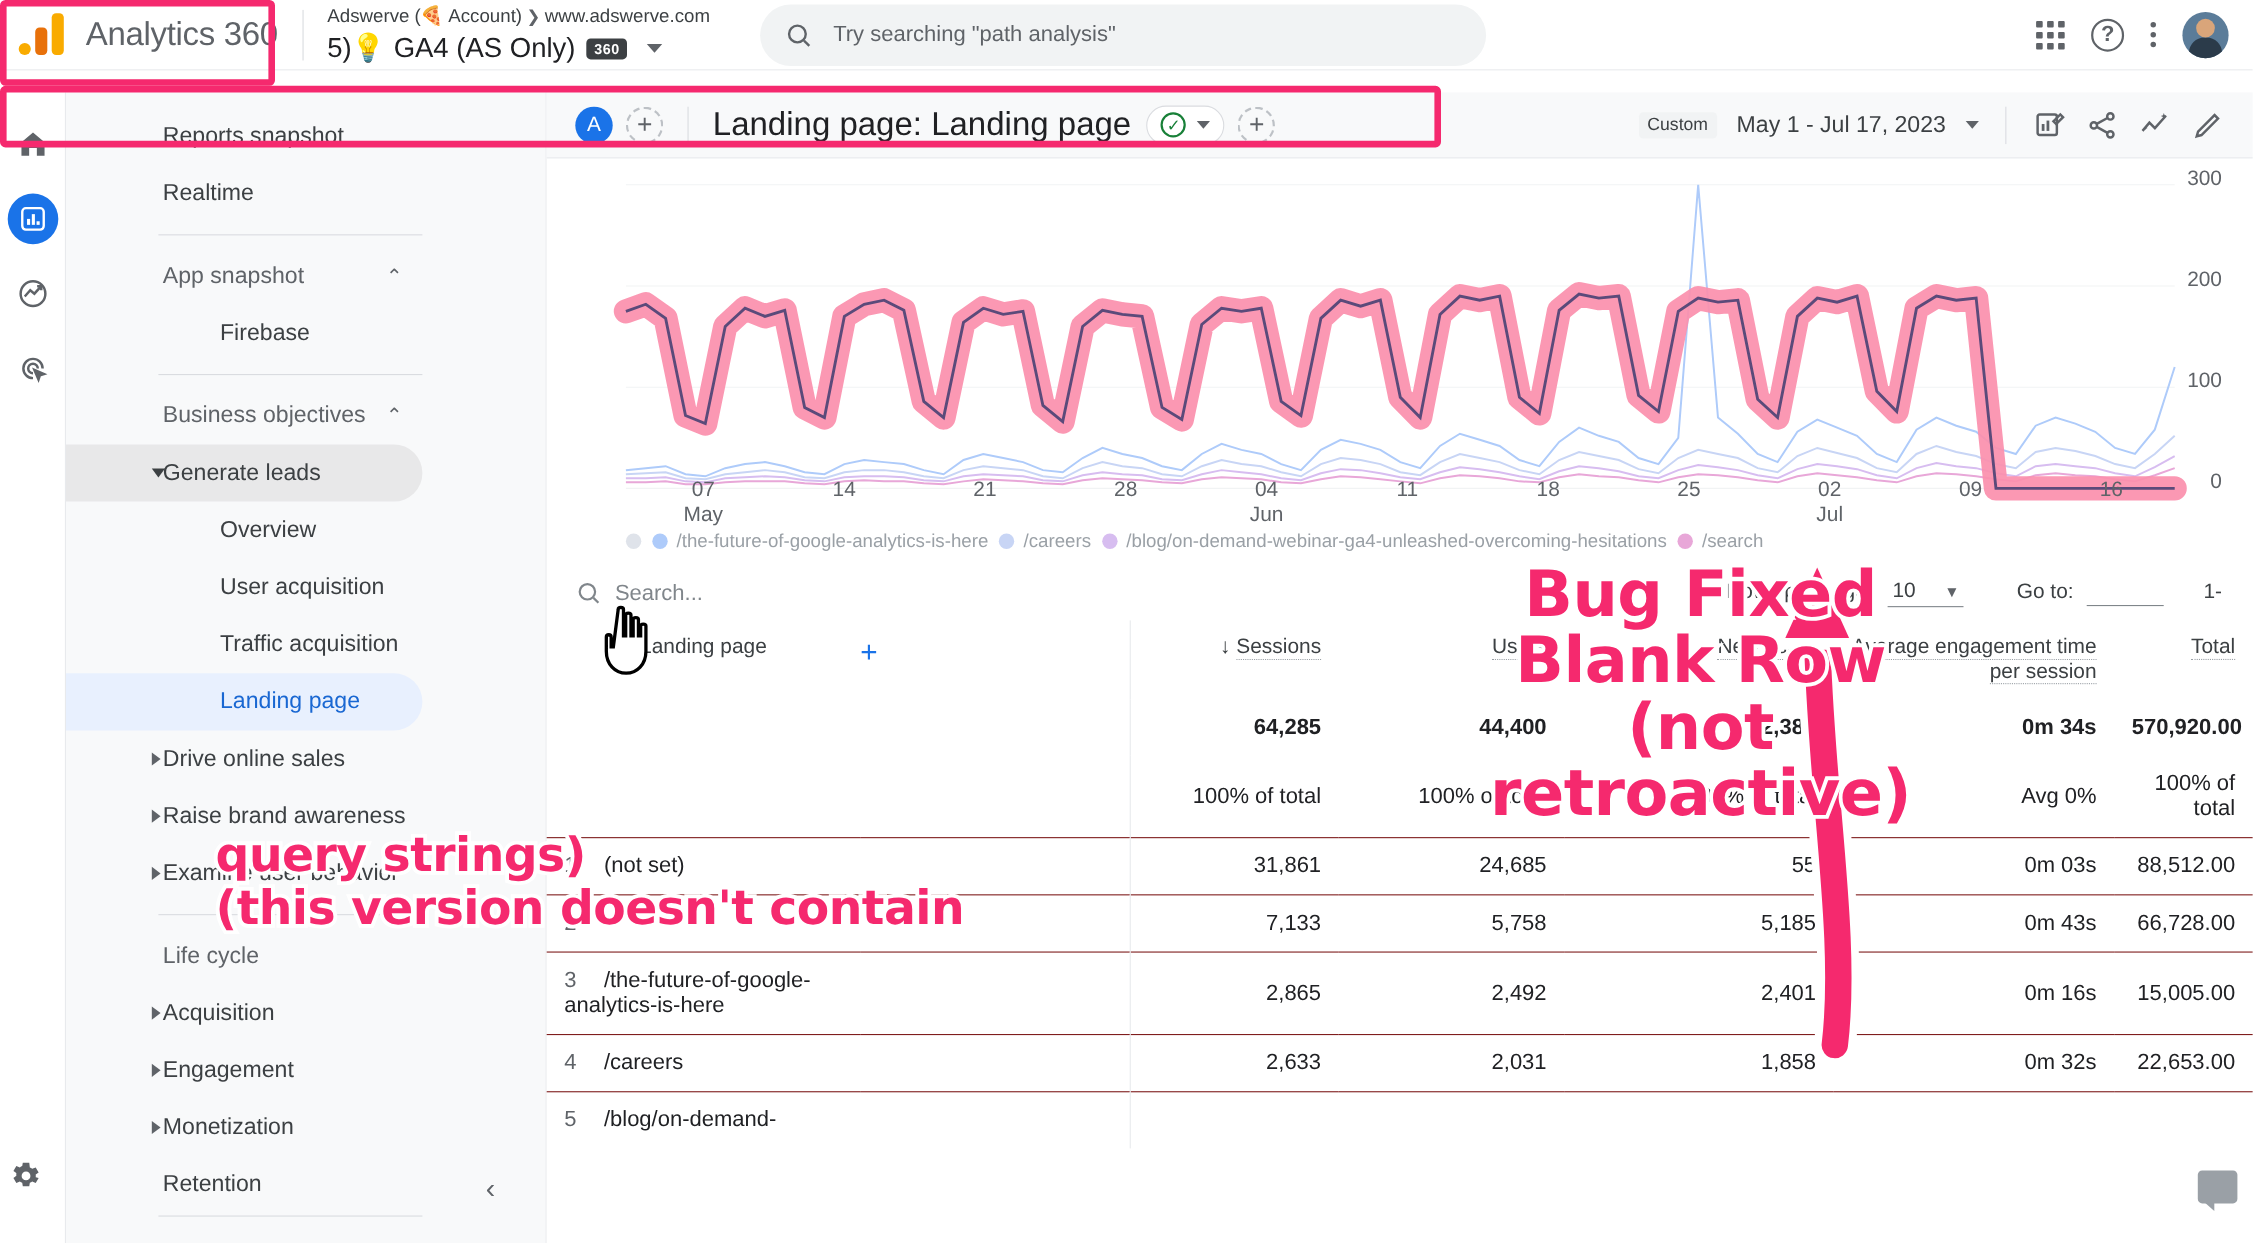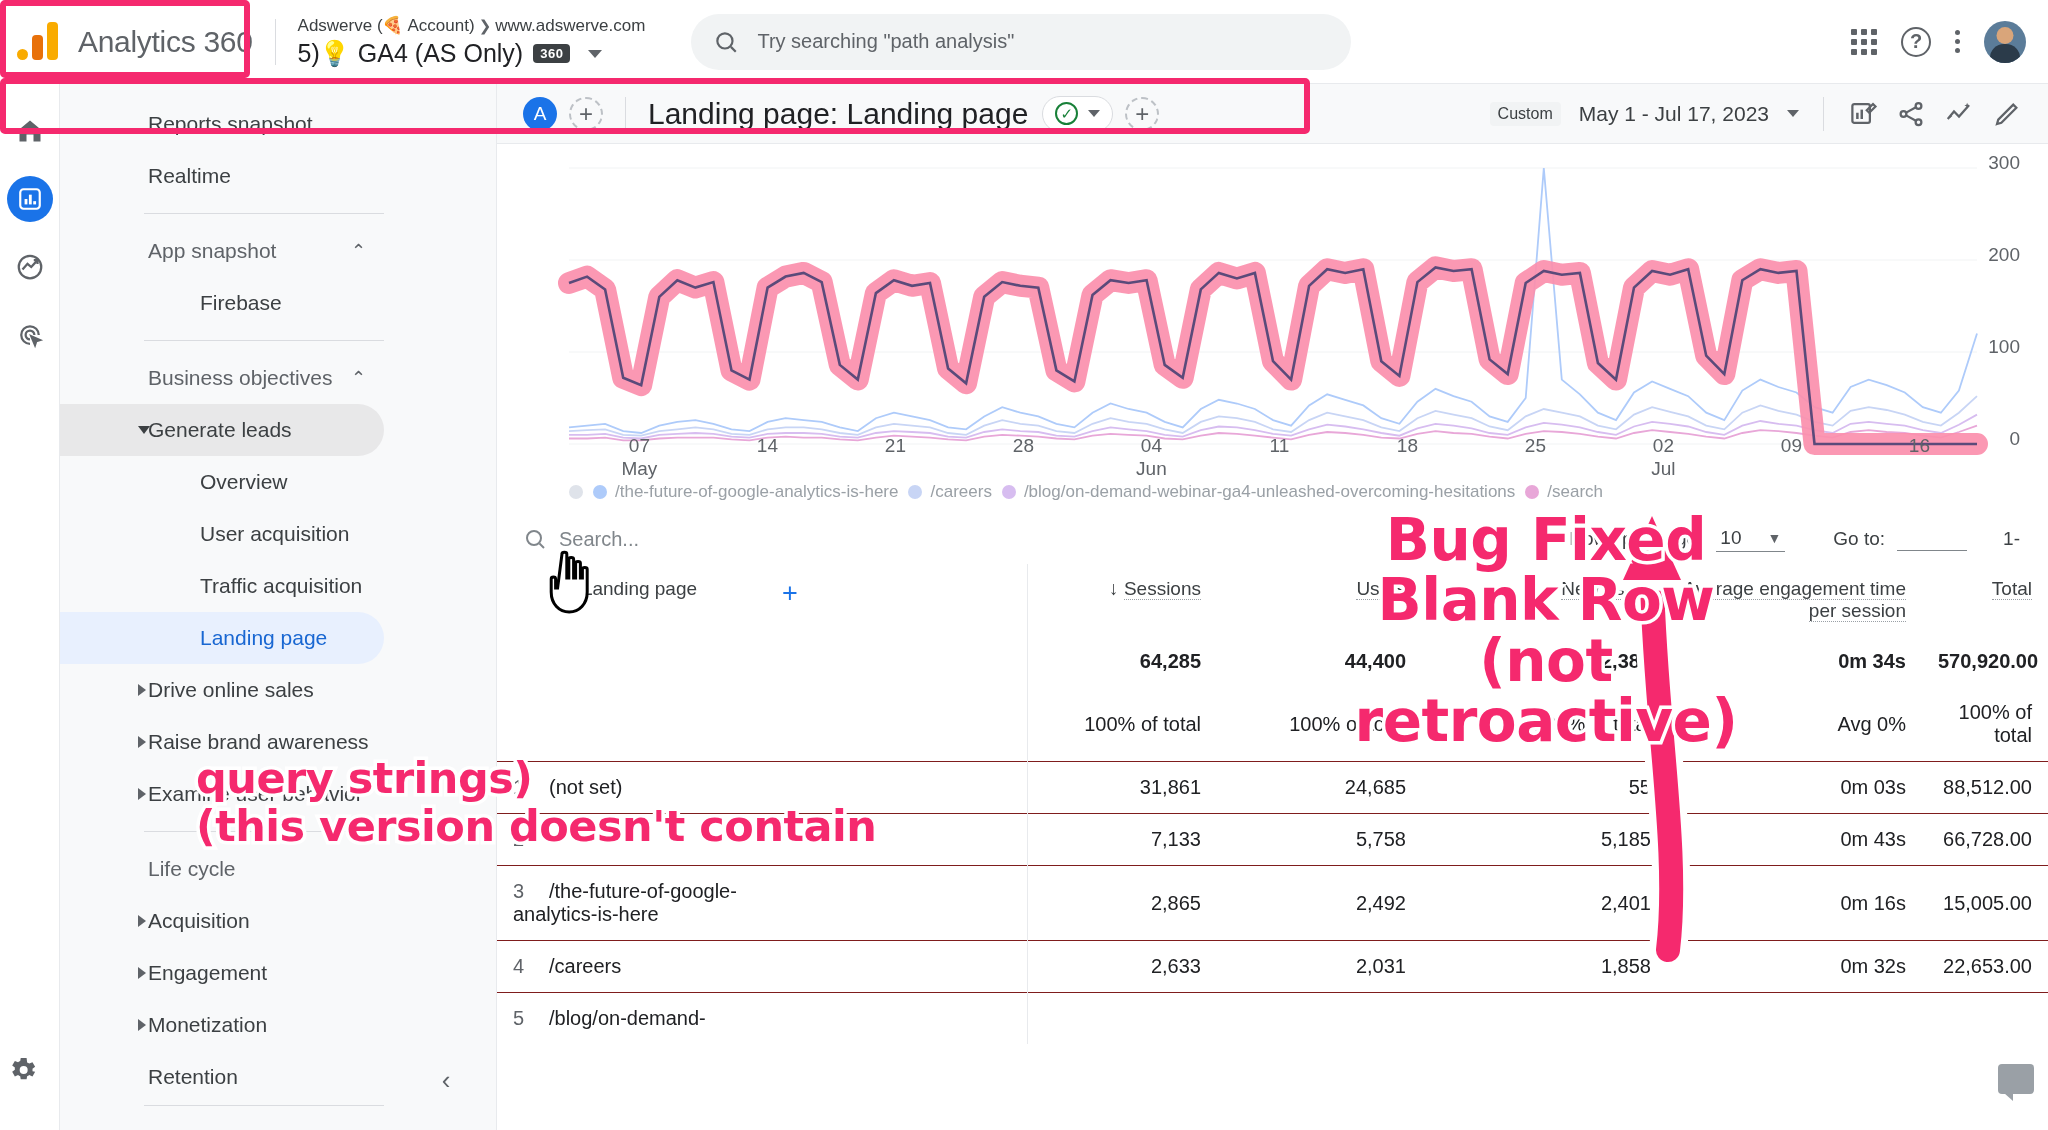--- a/index.html
+++ b/index.html
@@ -5,21 +5,21 @@
   * { box-sizing: border-box; margin: 0; padding: 0; }
   html, body {
     width: 2048px; height: 1130px;
     font-family: "Liberation Sans", sans-serif;
     background: #fff; overflow: hidden;
   }
   #app { position: relative; width: 2048px; height: 1130px; }
 
   
   .topbar {
-    position: absolute; top: 0; left: 0; width: 2048px; height: 84px;
+    position: absolute; top: 0; left: 0; width: 2048px; height: 64px;
     background: #fff; display: flex; align-items: center;
     border-bottom: 1px solid #e8eaed;
   }
   .ga-logo { margin-left: 14px; width: 52px; height: 52px; position: relative; }
   .ga-logo .b { position: absolute; bottom: 8px; border-radius: 4px; }
   .ga-logo .b1 { left: 3px;  width: 11px; height: 11px; background:#F9AB00; border-radius:50%; }
   .ga-logo .b2 { left: 18px; width: 11px; height: 25px; background:#E8710A; }
   .ga-logo .b3 { left: 33px; width: 11px; height: 38px; background:#F9AB00; }
   .brand {
     font-size: 30px; color: #5f6368; font-weight: 400;

